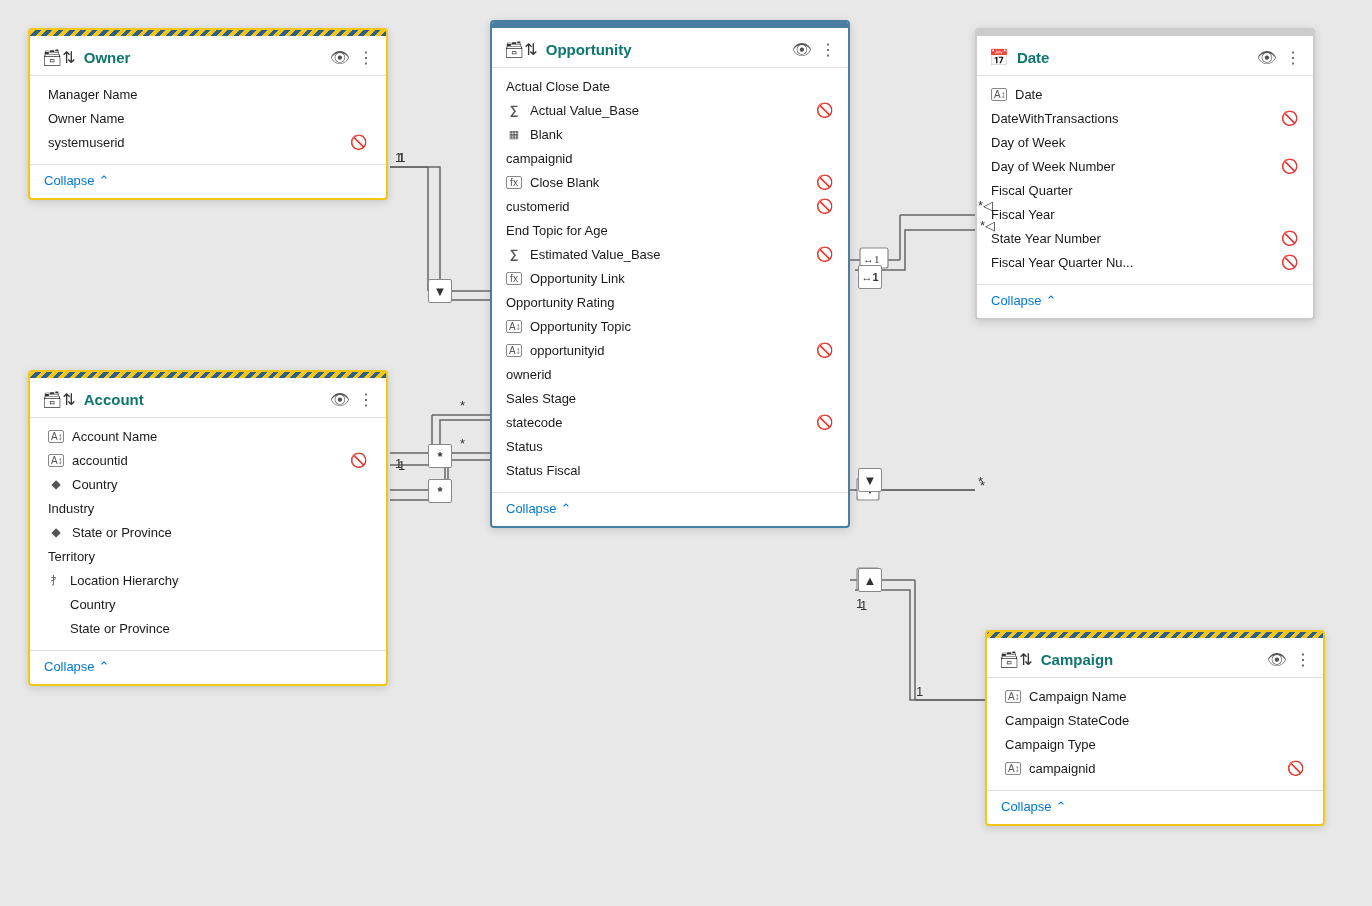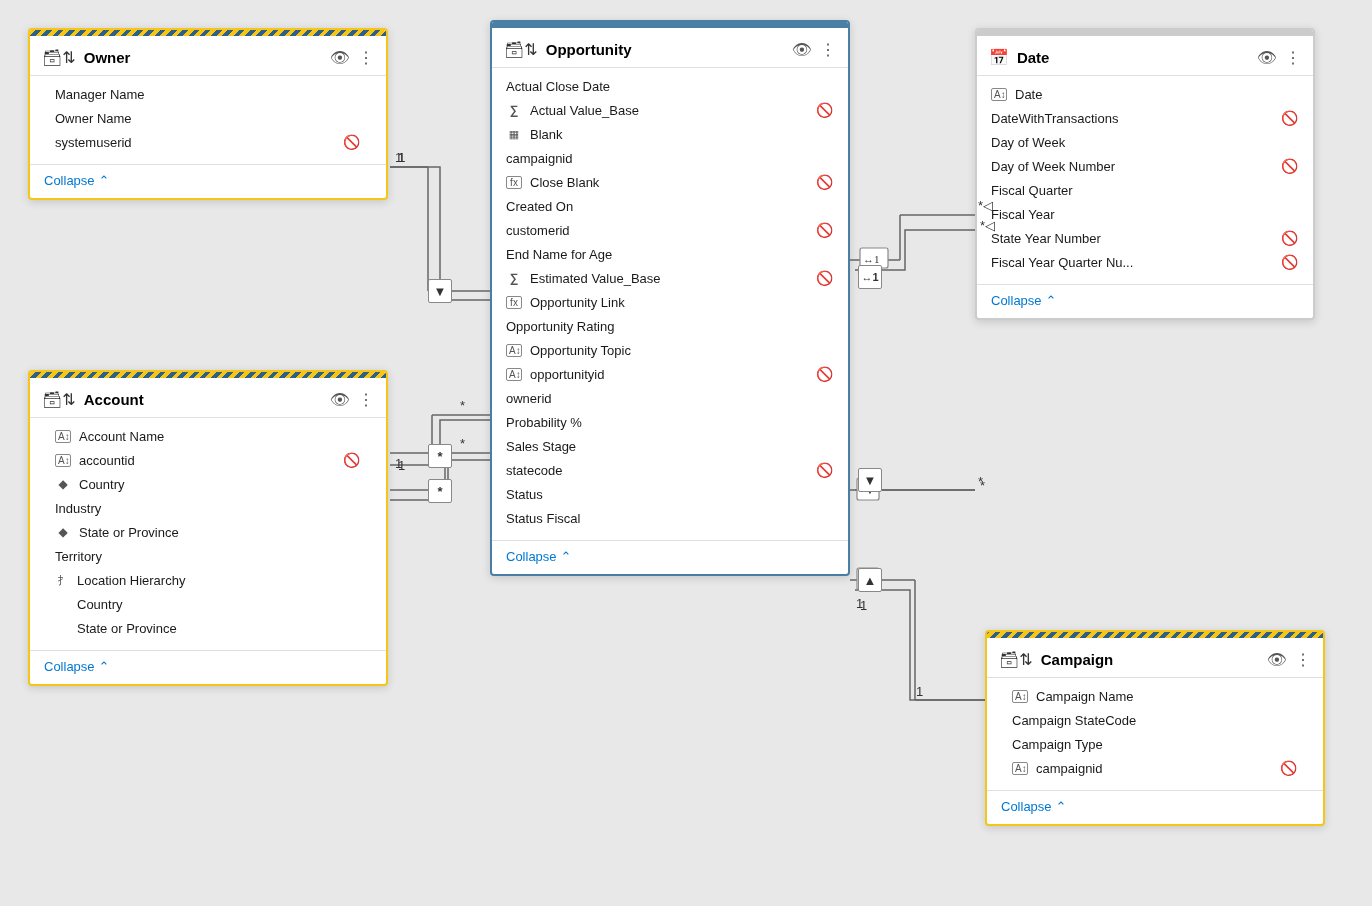--- a/index.html
+++ b/index.html
@@ -53,39 +53,39 @@
     .card-header-inner {
       display: flex;
       align-items: center;
       width: 100%;
       margin-top: 4px;
       gap: 8px;
     }
     .card-title {
       font-size: 15px;
       font-weight: 600;
-      color: #000000;
+      color: #0f766e;
       flex: 1;
     }
     .card-icon {
       color: #333;
       font-size: 16px;
     }
     .header-actions {
       display: flex;
       gap: 8px;
       align-items: center;
       color: #555;
     }
     .header-actions span {
       cursor: pointer;
       font-size: 16px;
     }
     .card-body {
-      padding: 6px 11px;
+      padding: 6px 4px;
     }
     .field-row {
       display: flex;
       align-items: center;
       padding: 4px 14px;
       gap: 8px;
       min-height: 24px;
     }
     .field-icon {
       color: #555;
@@ -333,28 +333,25 @@
       </div>
       <div class="field-row">
         <span class="field-name">campaignid</span>
       </div>
       <div class="field-row">
         <span class="field-icon" style="font-size:10px; border:1px solid #888; border-radius:2px; padding:0 2px; color:#555;">fx</span>
         <span class="field-name">Close Blank</span>
         <span class="field-hidden">🚫</span>
       </div>
       <div class="field-row">
-        <span class="field-name">Created On</span>
-      </div>
-      <div class="field-row">
         <span class="field-name">customerid</span>
         <span class="field-hidden">🚫</span>
       </div>
       <div class="field-row">
-        <span class="field-name">End Name for Age</span>
+        <span class="field-name">End Topic for Age</span>
       </div>
       <div class="field-row">
         <span class="sigma-icon">∑</span>
         <span class="field-name">Estimated Value_Base</span>
         <span class="field-hidden">🚫</span>
       </div>
       <div class="field-row">
         <span class="field-icon" style="font-size:10px; border:1px solid #888; border-radius:2px; padding:0 2px; color:#555;">fx</span>
         <span class="field-name">Opportunity Link</span>
       </div>
@@ -365,23 +362,20 @@
         <span class="field-icon" style="font-size:10px; border:1px solid #888; border-radius:2px; padding:0 2px;">A↕</span>
         <span class="field-name">Opportunity Topic</span>
       </div>
       <div class="field-row">
         <span class="field-icon" style="font-size:10px; border:1px solid #888; border-radius:2px; padding:0 2px;">A↕</span>
         <span class="field-name">opportunityid</span>
         <span class="field-hidden">🚫</span>
       </div>
       <div class="field-row">
         <span class="field-name">ownerid</span>
-      </div>
-      <div class="field-row">
-        <span class="field-name">Probability %</span>
       </div>
       <div class="field-row">
         <span class="field-name">Sales Stage</span>
       </div>
       <div class="field-row">
         <span class="field-name">statecode</span>
         <span class="field-hidden">🚫</span>
       </div>
       <div class="field-row">
         <span class="field-name">Status</span>

